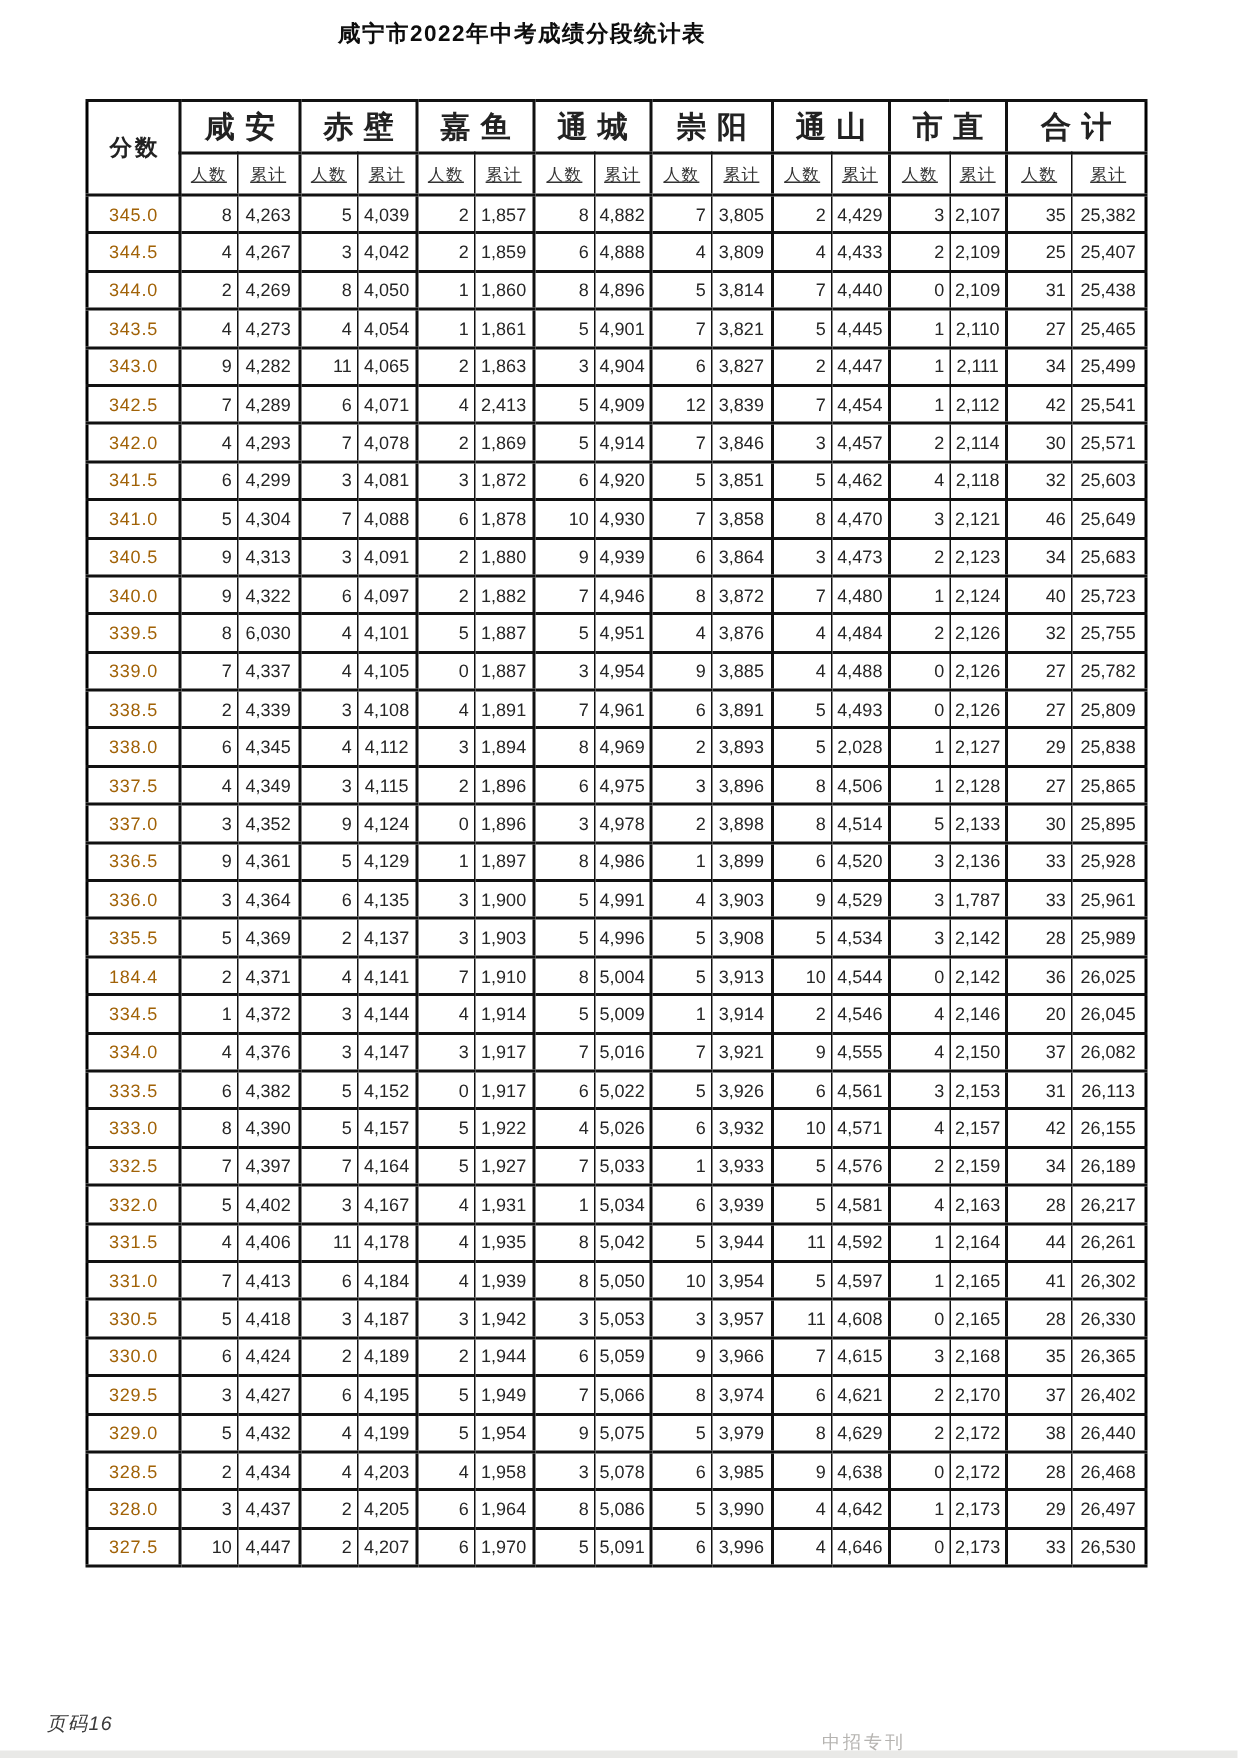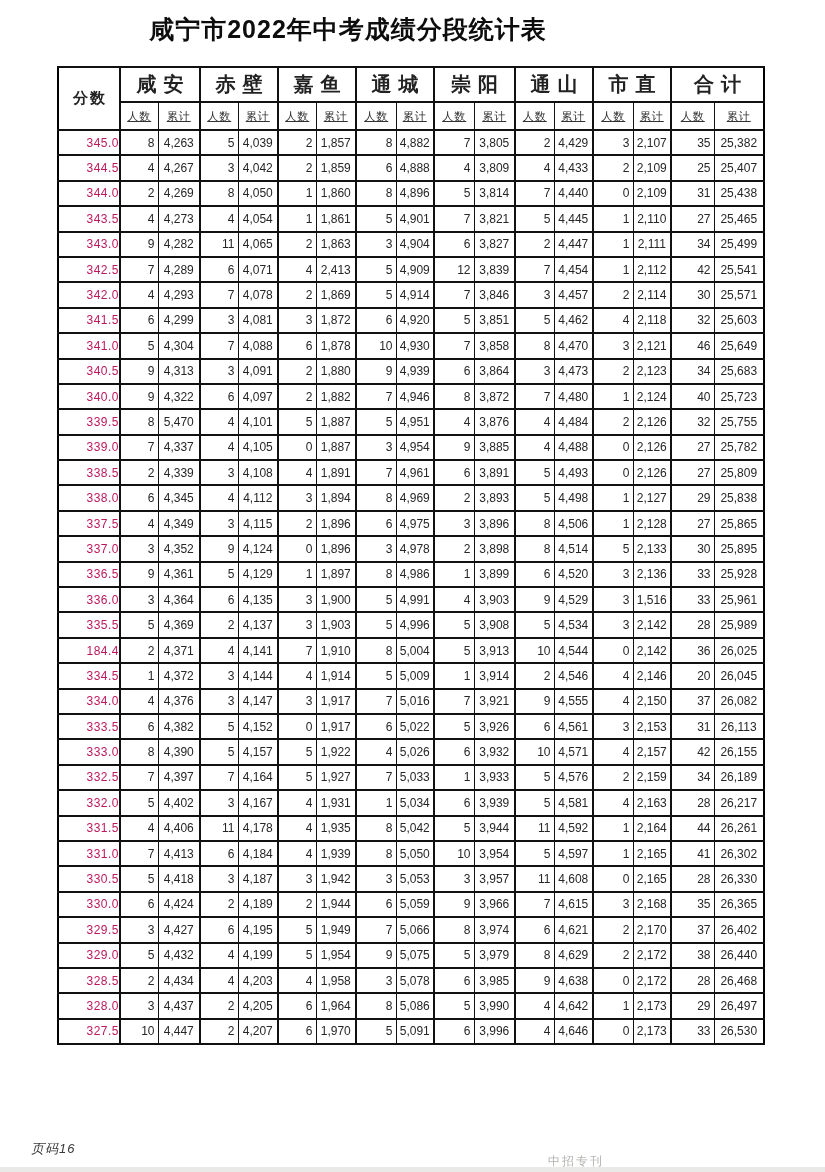--- a/index.html
+++ b/index.html
@@ -8,21 +8,21 @@
     position: relative;
     background: #ffffff;
     font-family: "Liberation Sans", sans-serif;
     color: #1b1b1b;
     overflow: hidden;
   }
   .page-title {
     position: absolute;
     top: 13px; left: 0; width: 696px;
     text-align: center;
-    font-size: 25px;
+    font-size: 15px;
     font-weight: bold;
     letter-spacing: 1px;
     color: #0d0d0d;
   }
   table.score-table {
     position: absolute;
     top: 66px; left: 57px;
     width: 706px;
     border-collapse: collapse;
     table-layout: fixed;
@@ -36,21 +36,21 @@
   table.score-table { border: 2px solid #000; }
   
   table.score-table tr > th, table.score-table tr > td { border-top-width: 2px; border-bottom-width: 2px; }
   
   .grp { border-left-width: 2px !important; }
   th.score-col { border-right-width: 2px !important; }
   tr.hdr-regions th { height: 35px; font-size: 20px; font-weight: bold; letter-spacing: 7px; text-indent: 7px; text-align: center; color: #222; }
   tr.hdr-regions th.score-col { font-size: 15px; letter-spacing: 2px; text-indent: 2px; }
   tr.hdr-subs th { height: 28px; font-size: 11px; font-weight: normal; text-align: center; color: #333; letter-spacing: 1px; text-decoration: underline; }
   tbody td { height: 25.4px; color: #262626; }
-  td.score-cell { text-align: right; letter-spacing: 0.5px; color: #be185d; }
+  td.score-cell { text-align: center; letter-spacing: 0.5px; color: #a16207; }
   td.count-cell { text-align: right; padding-right: 3px; }
   td.cum-cell { text-align: center; }
   .footer-left {
     position: absolute;
     left: 31px; top: 1140px;
     font-size: 13px;
     font-style: italic;
     color: #3a3a3a;
     letter-spacing: 1px;
   }
@@ -330,21 +330,21 @@
         <td class="count-cell grp">7</td>
         <td class="cum-cell">4,480</td>
         <td class="count-cell grp">1</td>
         <td class="cum-cell">2,124</td>
         <td class="count-cell grp">40</td>
         <td class="cum-cell">25,723</td>
       </tr>
       <tr>
         <td class="score-cell score-col">339.5</td>
         <td class="count-cell grp">8</td>
-        <td class="cum-cell">5,470</td>
+        <td class="cum-cell">6,030</td>
         <td class="count-cell grp">4</td>
         <td class="cum-cell">4,101</td>
         <td class="count-cell grp">5</td>
         <td class="cum-cell">1,887</td>
         <td class="count-cell grp">5</td>
         <td class="cum-cell">4,951</td>
         <td class="count-cell grp">4</td>
         <td class="cum-cell">3,876</td>
         <td class="count-cell grp">4</td>
         <td class="cum-cell">4,484</td>
@@ -397,21 +397,21 @@
         <td class="cum-cell">4,345</td>
         <td class="count-cell grp">4</td>
         <td class="cum-cell">4,112</td>
         <td class="count-cell grp">3</td>
         <td class="cum-cell">1,894</td>
         <td class="count-cell grp">8</td>
         <td class="cum-cell">4,969</td>
         <td class="count-cell grp">2</td>
         <td class="cum-cell">3,893</td>
         <td class="count-cell grp">5</td>
-        <td class="cum-cell">4,498</td>
+        <td class="cum-cell">2,028</td>
         <td class="count-cell grp">1</td>
         <td class="cum-cell">2,127</td>
         <td class="count-cell grp">29</td>
         <td class="cum-cell">25,838</td>
       </tr>
       <tr>
         <td class="score-cell score-col">337.5</td>
         <td class="count-cell grp">4</td>
         <td class="cum-cell">4,349</td>
         <td class="count-cell grp">3</td>
@@ -475,21 +475,21 @@
         <td class="cum-cell">4,135</td>
         <td class="count-cell grp">3</td>
         <td class="cum-cell">1,900</td>
         <td class="count-cell grp">5</td>
         <td class="cum-cell">4,991</td>
         <td class="count-cell grp">4</td>
         <td class="cum-cell">3,903</td>
         <td class="count-cell grp">9</td>
         <td class="cum-cell">4,529</td>
         <td class="count-cell grp">3</td>
-        <td class="cum-cell">1,516</td>
+        <td class="cum-cell">1,787</td>
         <td class="count-cell grp">33</td>
         <td class="cum-cell">25,961</td>
       </tr>
       <tr>
         <td class="score-cell score-col">335.5</td>
         <td class="count-cell grp">5</td>
         <td class="cum-cell">4,369</td>
         <td class="count-cell grp">2</td>
         <td class="cum-cell">4,137</td>
         <td class="count-cell grp">3</td>

